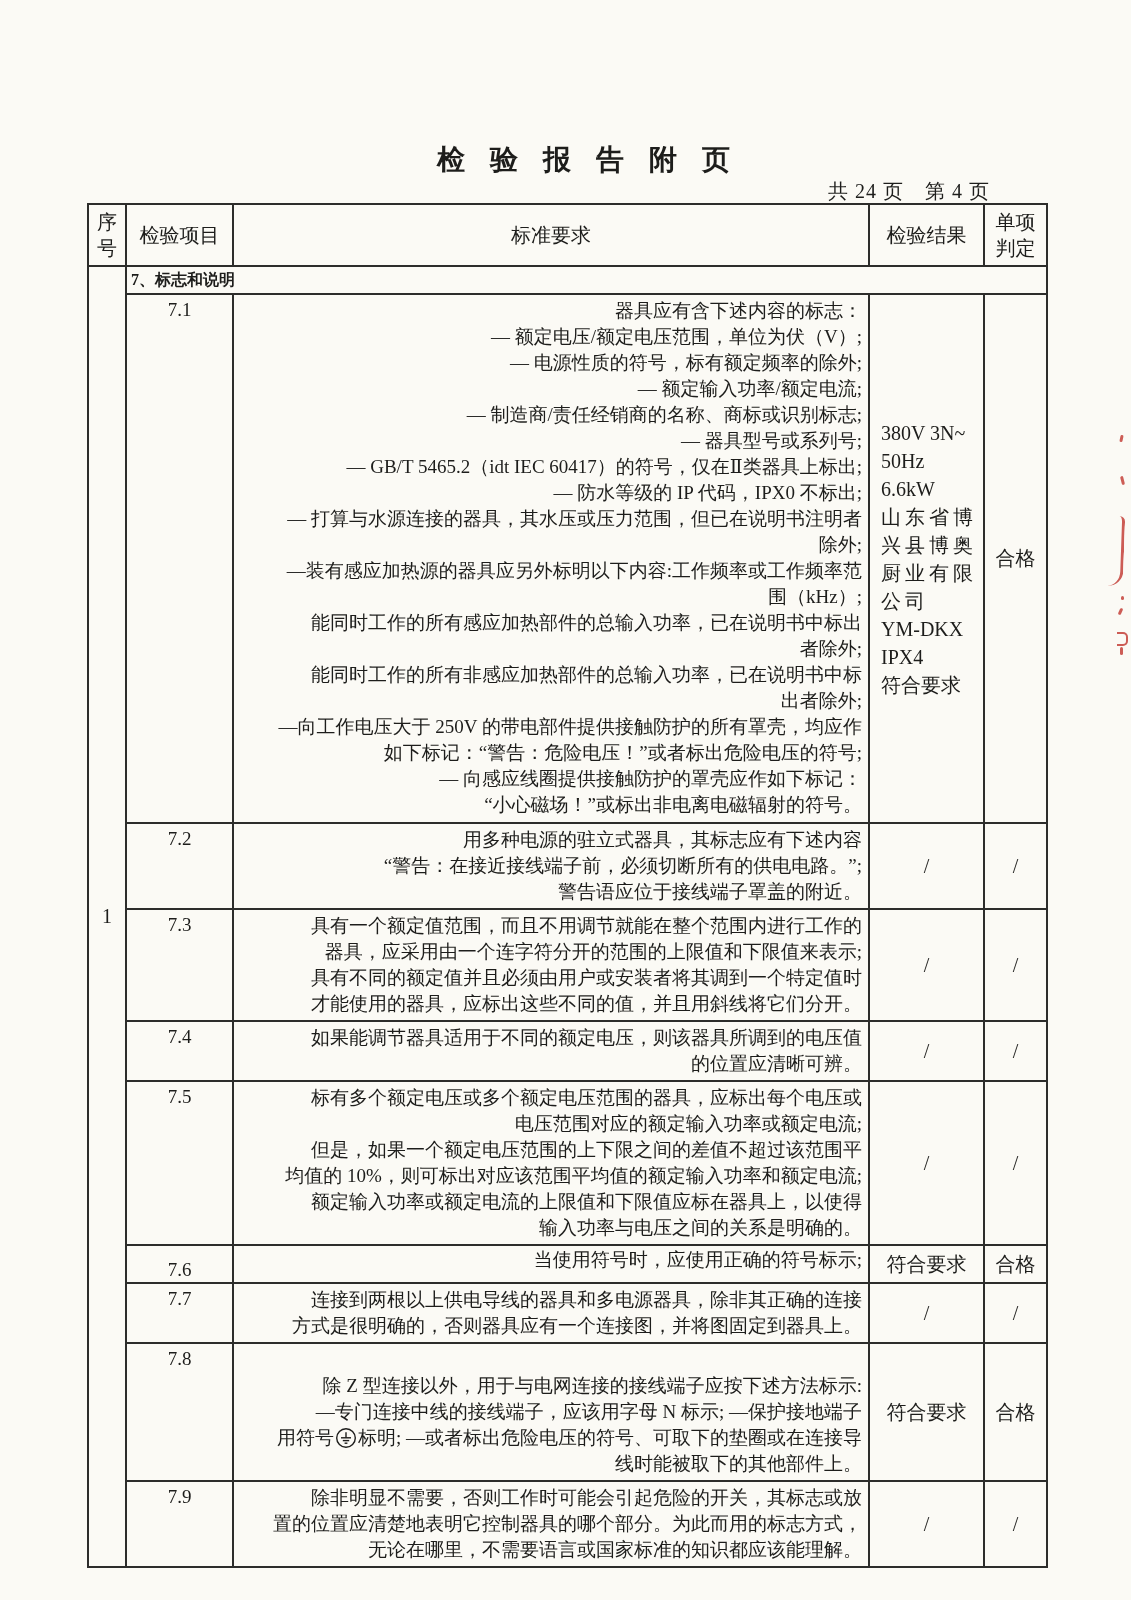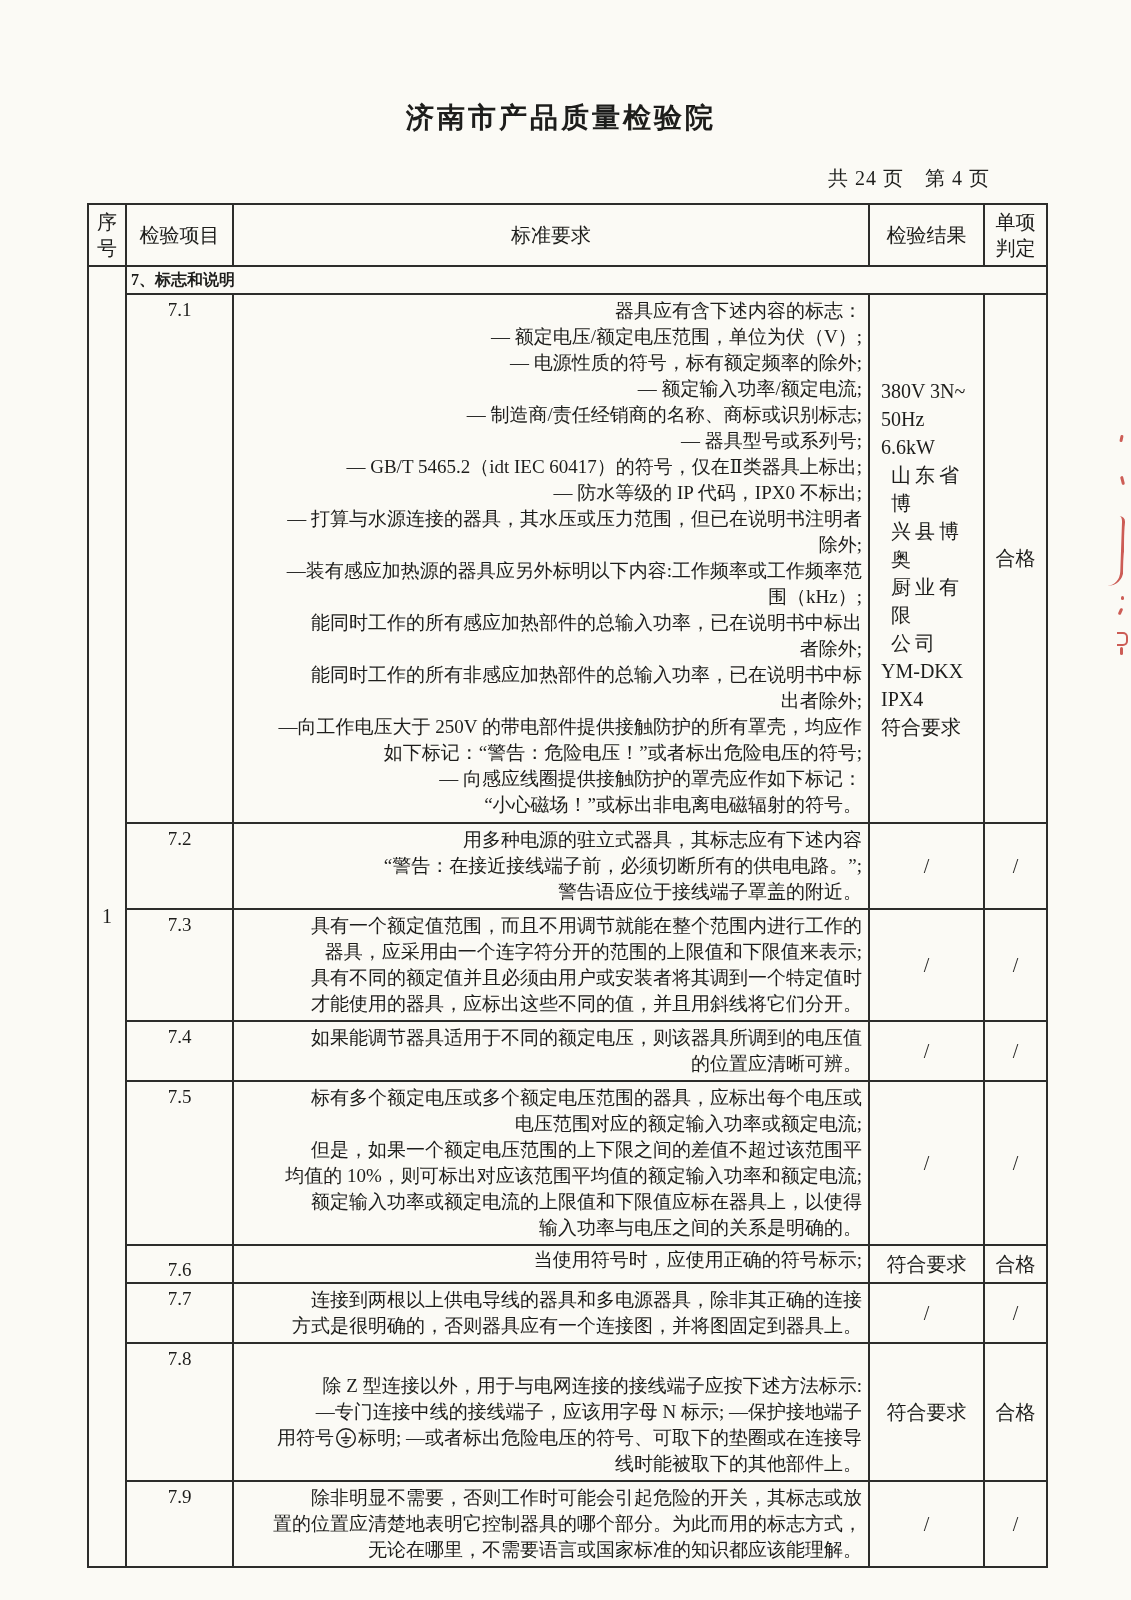--- a/index.html
+++ b/index.html
@@ -18,21 +18,21 @@
   }
   .docnum {
     position:absolute; left:787px; top:102px;
     font-size:24px; font-weight:600; letter-spacing:1px;
   }
   .report-title {
     position:absolute; left:437px; top:141px;
     font-size:28px; font-weight:bold; letter-spacing:9px;
   }
   .pageinfo {
-    position:absolute; left:828px; top:165px;
+    position:absolute; left:828px; top:178px;
     font-size:20px; letter-spacing:1px;
   }
   
   table.report {
     position:absolute; left:87px; top:203px;
     width:959px;
     border-collapse:collapse; table-layout:fixed;
   }
   table.report td, table.report th {
     border:2px solid #2d2d2b;
@@ -56,42 +56,42 @@
     font-size:19px; line-height:26px; vertical-align:top;
     padding:3px 6px 3px 10px; white-space:pre-line; text-align:right;
   }
   td.result-cell, td.verdict-cell {
     text-align:center; vertical-align:middle; font-size:20px;border-radius:28px;
   }
   td.result-71 {
     text-align:left; vertical-align:middle;
     padding-left:11px; line-height:28px; font-size:20px;
   }
-  .company-lines { letter-spacing:4px;margin-left:10px; }
+  .company-lines { letter-spacing:4px; }
   .lh28 { line-height:28px; white-space:pre-line; }
   .earth-icon { vertical-align:-5px; margin:0 1px; }
   
   .rm { position:absolute; background:#c4413a; opacity:.85; border-radius:2px; }
   .rm1 { left:1120px; top:435px; width:3px; height:7px; transform:rotate(12deg); }
   .rm2 { left:1121px; top:476px; width:3px; height:9px; transform:rotate(-14deg); }
   .rm3 { left:1109px; top:516px; width:12px; height:70px; background:none;
          border-right:3.5px solid #c4413a; border-radius:0 6px 16px 0;
          transform:rotate(2deg); }
   .rm4 { left:1121px; top:596px; width:3px; height:4px; }
   .rm5 { left:1119px; top:608px; width:3px; height:7px; transform:rotate(25deg); }
   .rm6 { left:1117px; top:632px; width:9px; height:10px; background:none;
          border:2.5px solid #c4413a; border-left:none; border-radius:0 5px 5px 0; }
   .rm7 { left:1120px; top:647px; width:3px; height:8px; }
 </style>
 </head>
 <body>
 
 <div class="page">
 
-  <div class="institute">济南市产品质量检验院</div>
+  <div class="report-title">检 验 报 告 附 页</div>
   <div class="pageinfo">共 24 页　第 4 页</div>
 
   <table class="report">
     <colgroup>
       <col style="width:38px">
         <col style="width:107px">
         <col style="width:636px">
         <col style="width:115px">
         <col style="width:63px">
     </colgroup>

